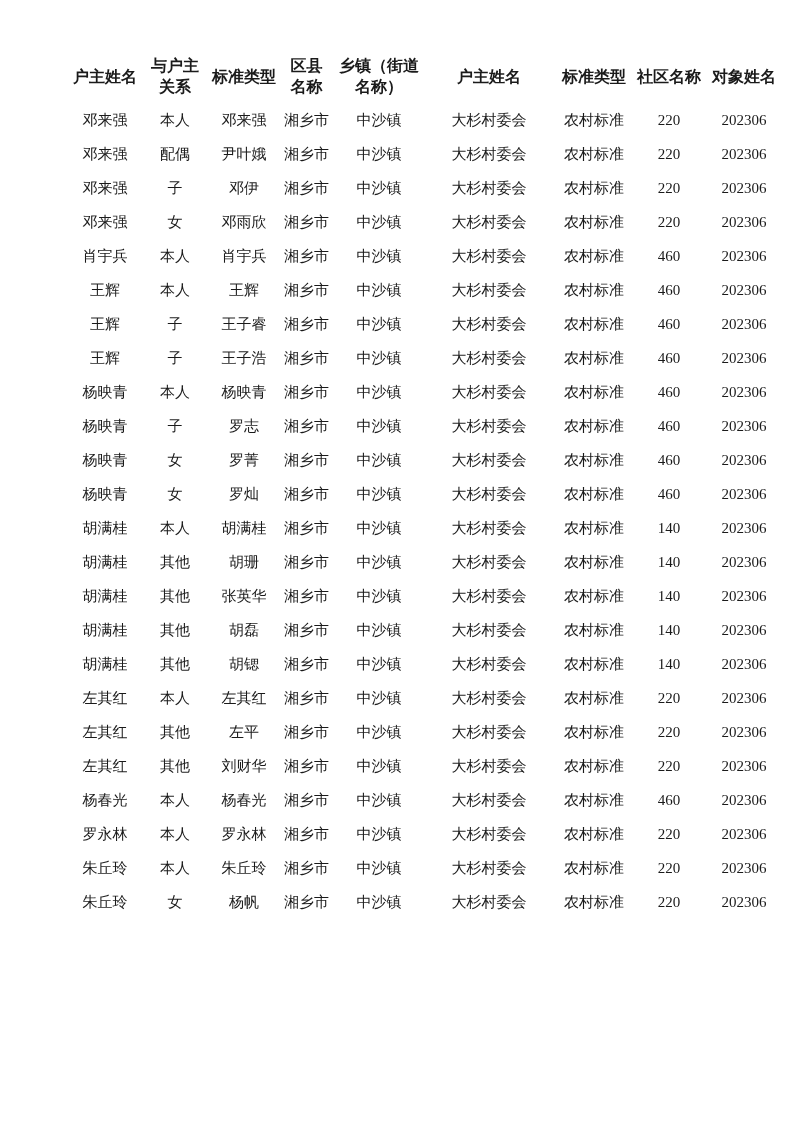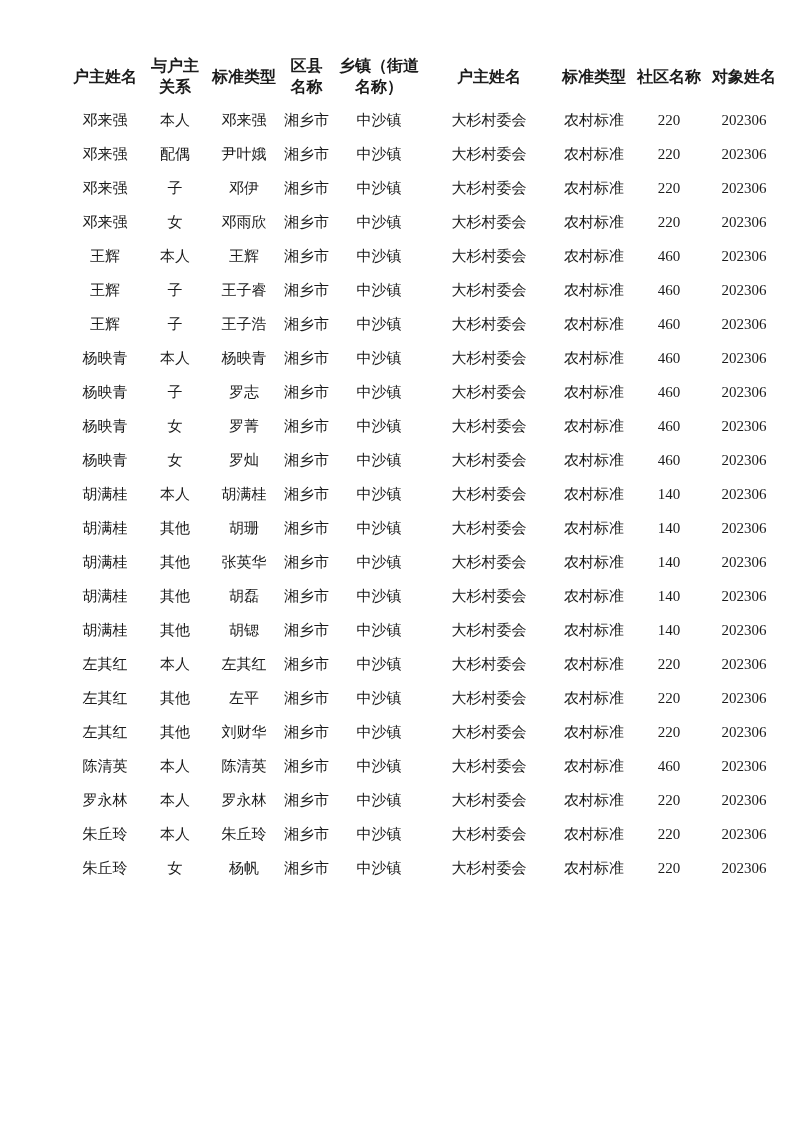--- a/index.html
+++ b/index.html
@@ -126,20 +126,31 @@
           <td>女</td>
           <td>邓雨欣</td>
           <td>湘乡市</td>
           <td>中沙镇</td>
           <td>大杉村委会</td>
           <td>农村标准</td>
           <td>220</td>
           <td>202306</td>
         </tr>
         <tr>
+          <td>肖宇兵</td>
+          <td>本人</td>
+          <td>肖宇兵</td>
+          <td>湘乡市</td>
+          <td>中沙镇</td>
+          <td>大杉村委会</td>
+          <td>农村标准</td>
+          <td>460</td>
+          <td>202306</td>
+        </tr>
+        <tr>
           <td>王辉</td>
           <td>本人</td>
           <td>王辉</td>
           <td>湘乡市</td>
           <td>中沙镇</td>
           <td>大杉村委会</td>
           <td>农村标准</td>
           <td>460</td>
           <td>202306</td>
         </tr>
@@ -291,23 +302,23 @@
           <td>其他</td>
           <td>刘财华</td>
           <td>湘乡市</td>
           <td>中沙镇</td>
           <td>大杉村委会</td>
           <td>农村标准</td>
           <td>220</td>
           <td>202306</td>
         </tr>
         <tr>
-          <td>陈清英</td>
-          <td>本人</td>
-          <td>陈清英</td>
+          <td>杨春光</td>
+          <td>本人</td>
+          <td>杨春光</td>
           <td>湘乡市</td>
           <td>中沙镇</td>
           <td>大杉村委会</td>
           <td>农村标准</td>
           <td>460</td>
           <td>202306</td>
         </tr>
         <tr>
           <td>罗永林</td>
           <td>本人</td>

